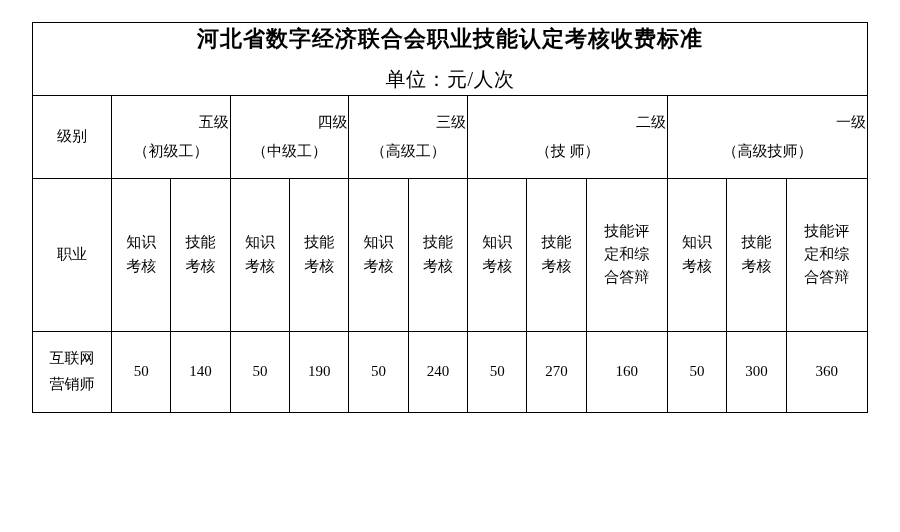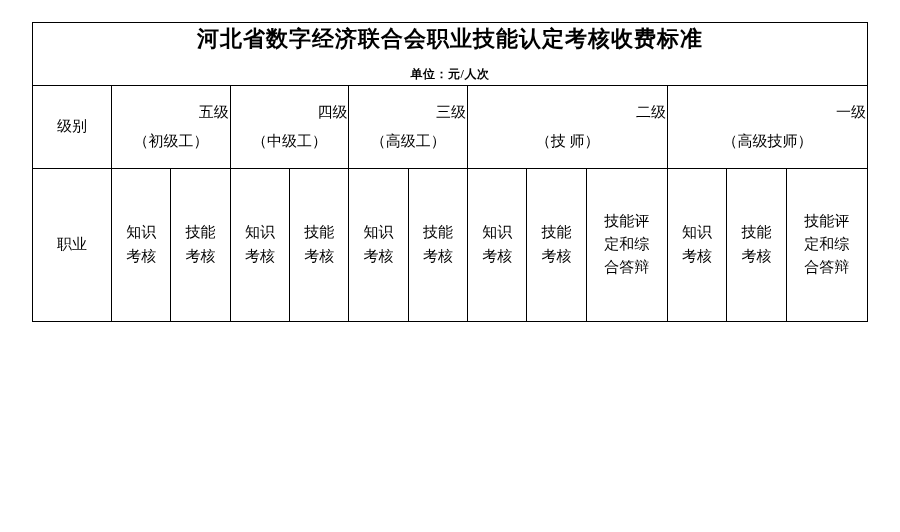--- a/index.html
+++ b/index.html
@@ -39,22 +39,22 @@
     padding: 10px 0 8px 0;
   }
   .doc-title {
     font-size: 22px;
     font-weight: bold;
     letter-spacing: 1px;
     line-height: 1.3;
     text-align: center;
   }
   .doc-unit {
-    font-size: 12px;
-    font-weight: bold;
+    font-size: 20px;
+    font-weight: normal;
     margin-top: 12px;
     letter-spacing: 0.5px;
   }
   .lvl-head {
     font-size: 16px;
     line-height: 1.9;
   }
   .lvl-head .l1 { display: block; text-align: right; }
   .lvl-head .l2 { display: block; }
   .rowlabel {
@@ -171,16 +171,34 @@
             <span>技能</span>
             <span>考核</span>
           </td>
         <td class="vert">
             <span>技能评</span>
             <span>定和综</span>
             <span>合答辩</span>
           </td>
       </tr>
 
+      <tr>
+        <td class="rowlabel" style="height:76px">
+          <span>互联网</span>
+          <span>营销师</span>
+        </td>
+        <td class="val">50</td>
+        <td class="val">140</td>
+        <td class="val">50</td>
+        <td class="val">190</td>
+        <td class="val">50</td>
+        <td class="val">240</td>
+        <td class="val">50</td>
+        <td class="val">270</td>
+        <td class="val">160</td>
+        <td class="val">50</td>
+        <td class="val">300</td>
+        <td class="val">360</td>
+      </tr>
 
     </tbody>
   </table>
 </div>
 
 </body></html>

